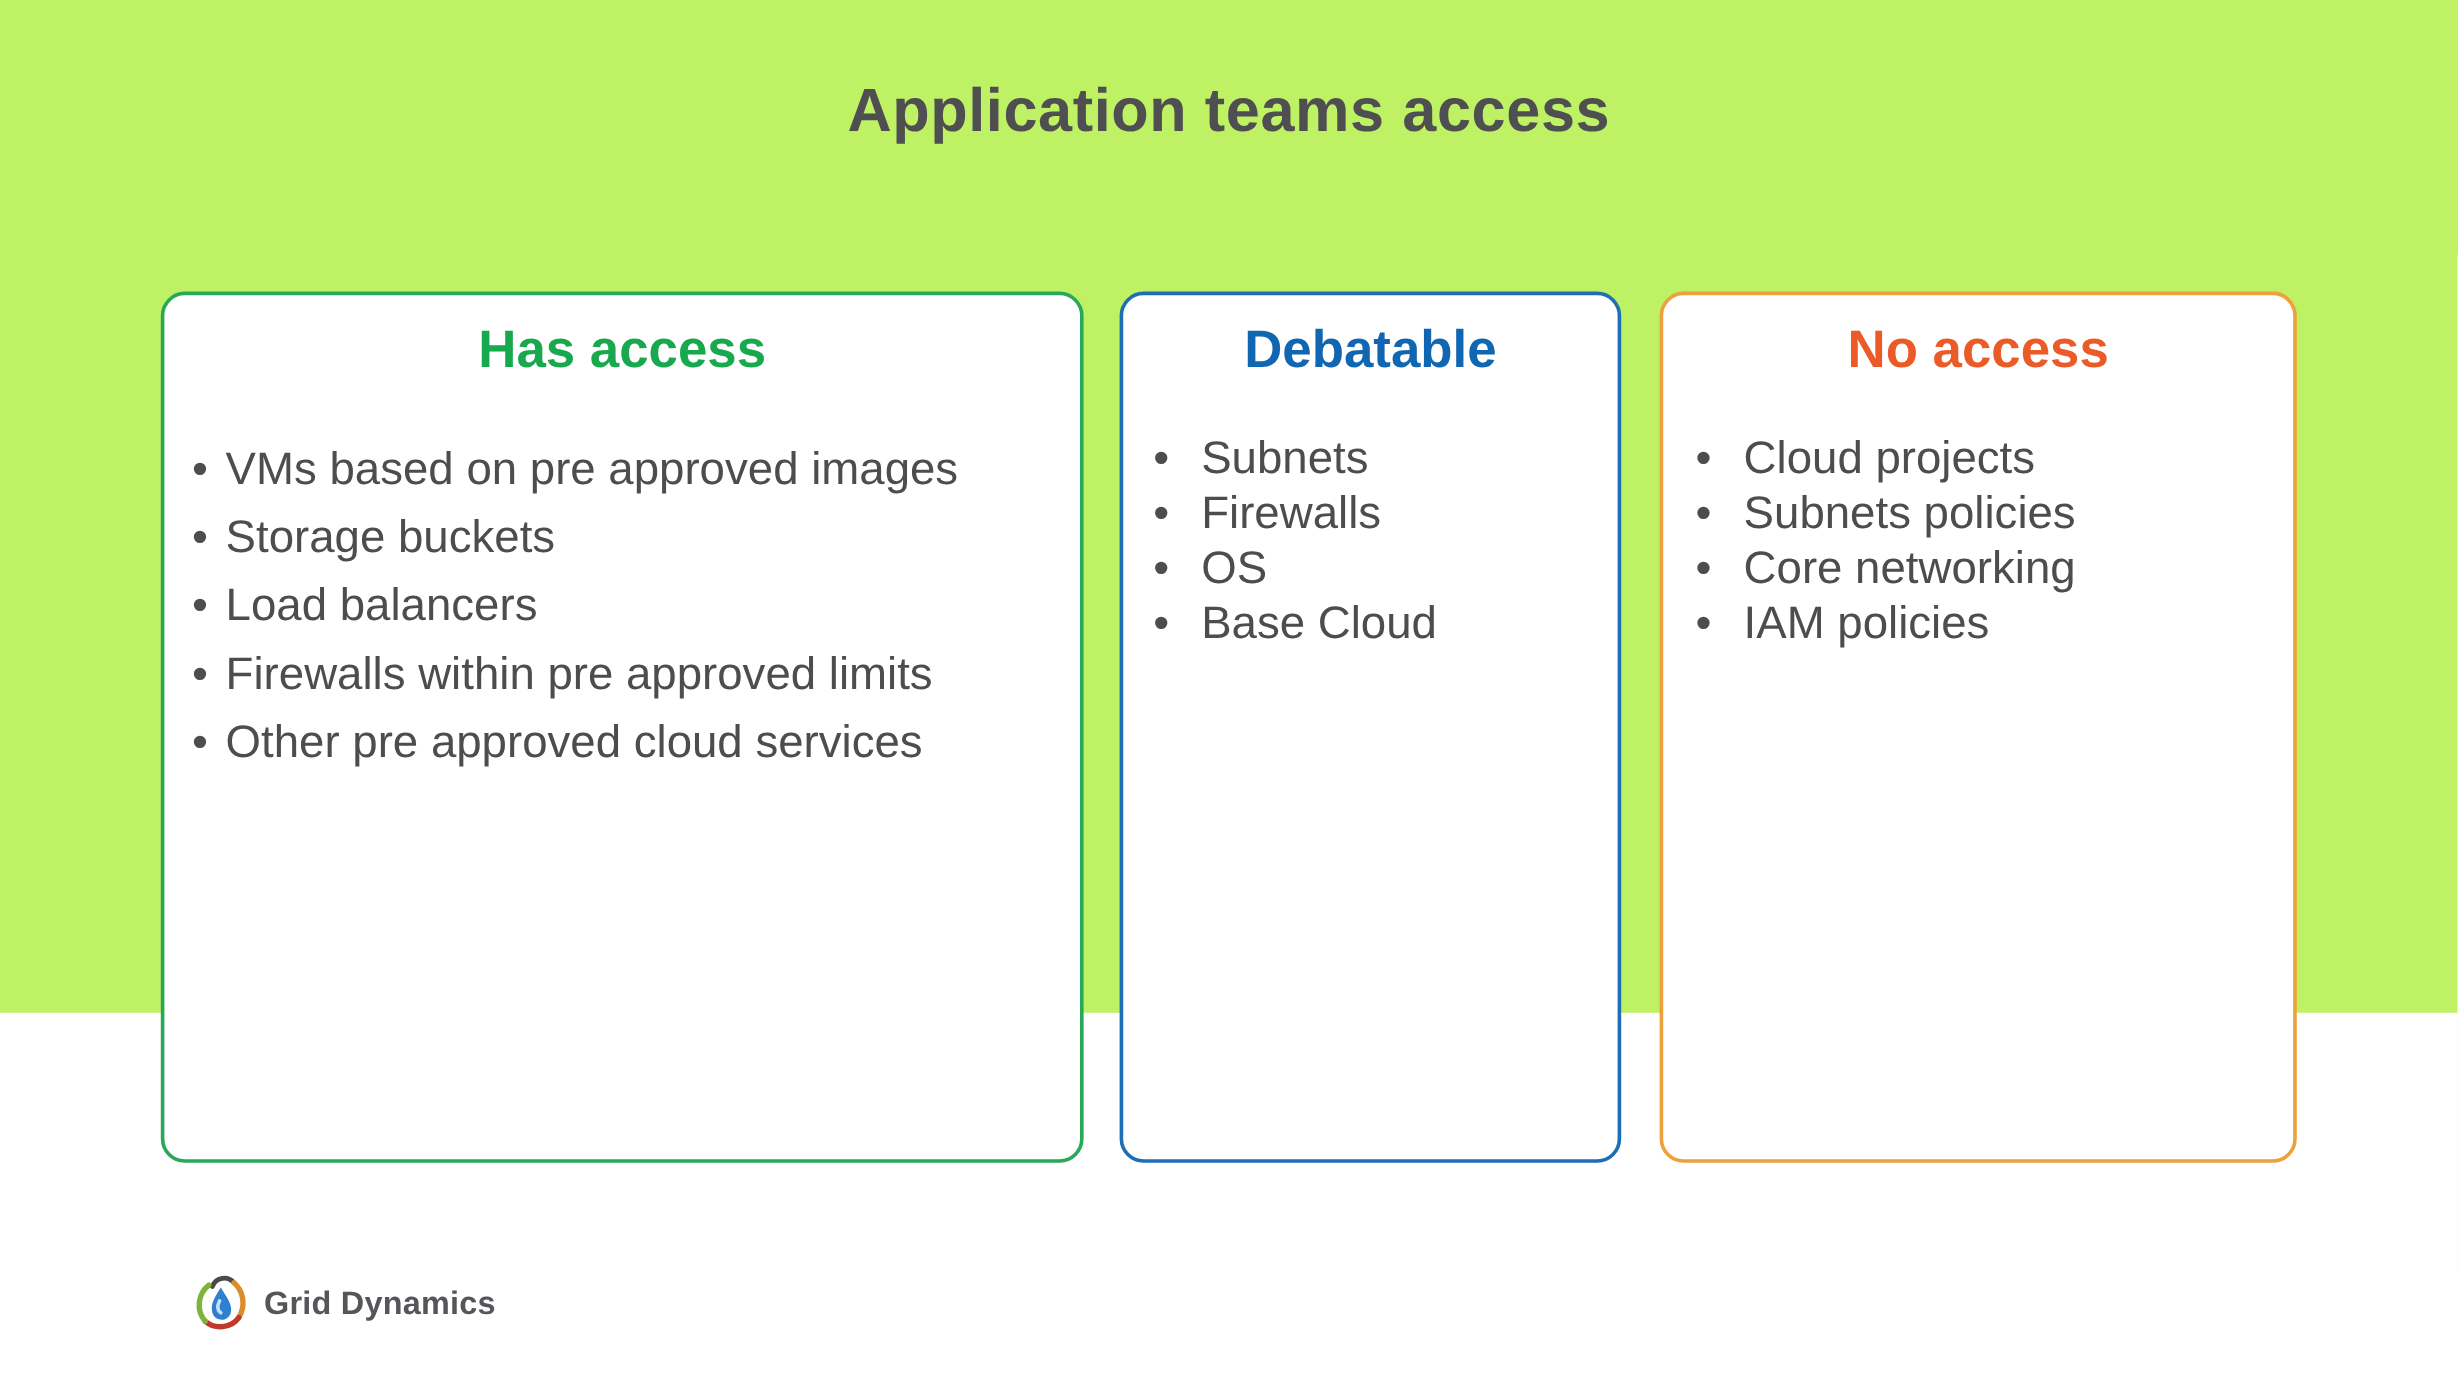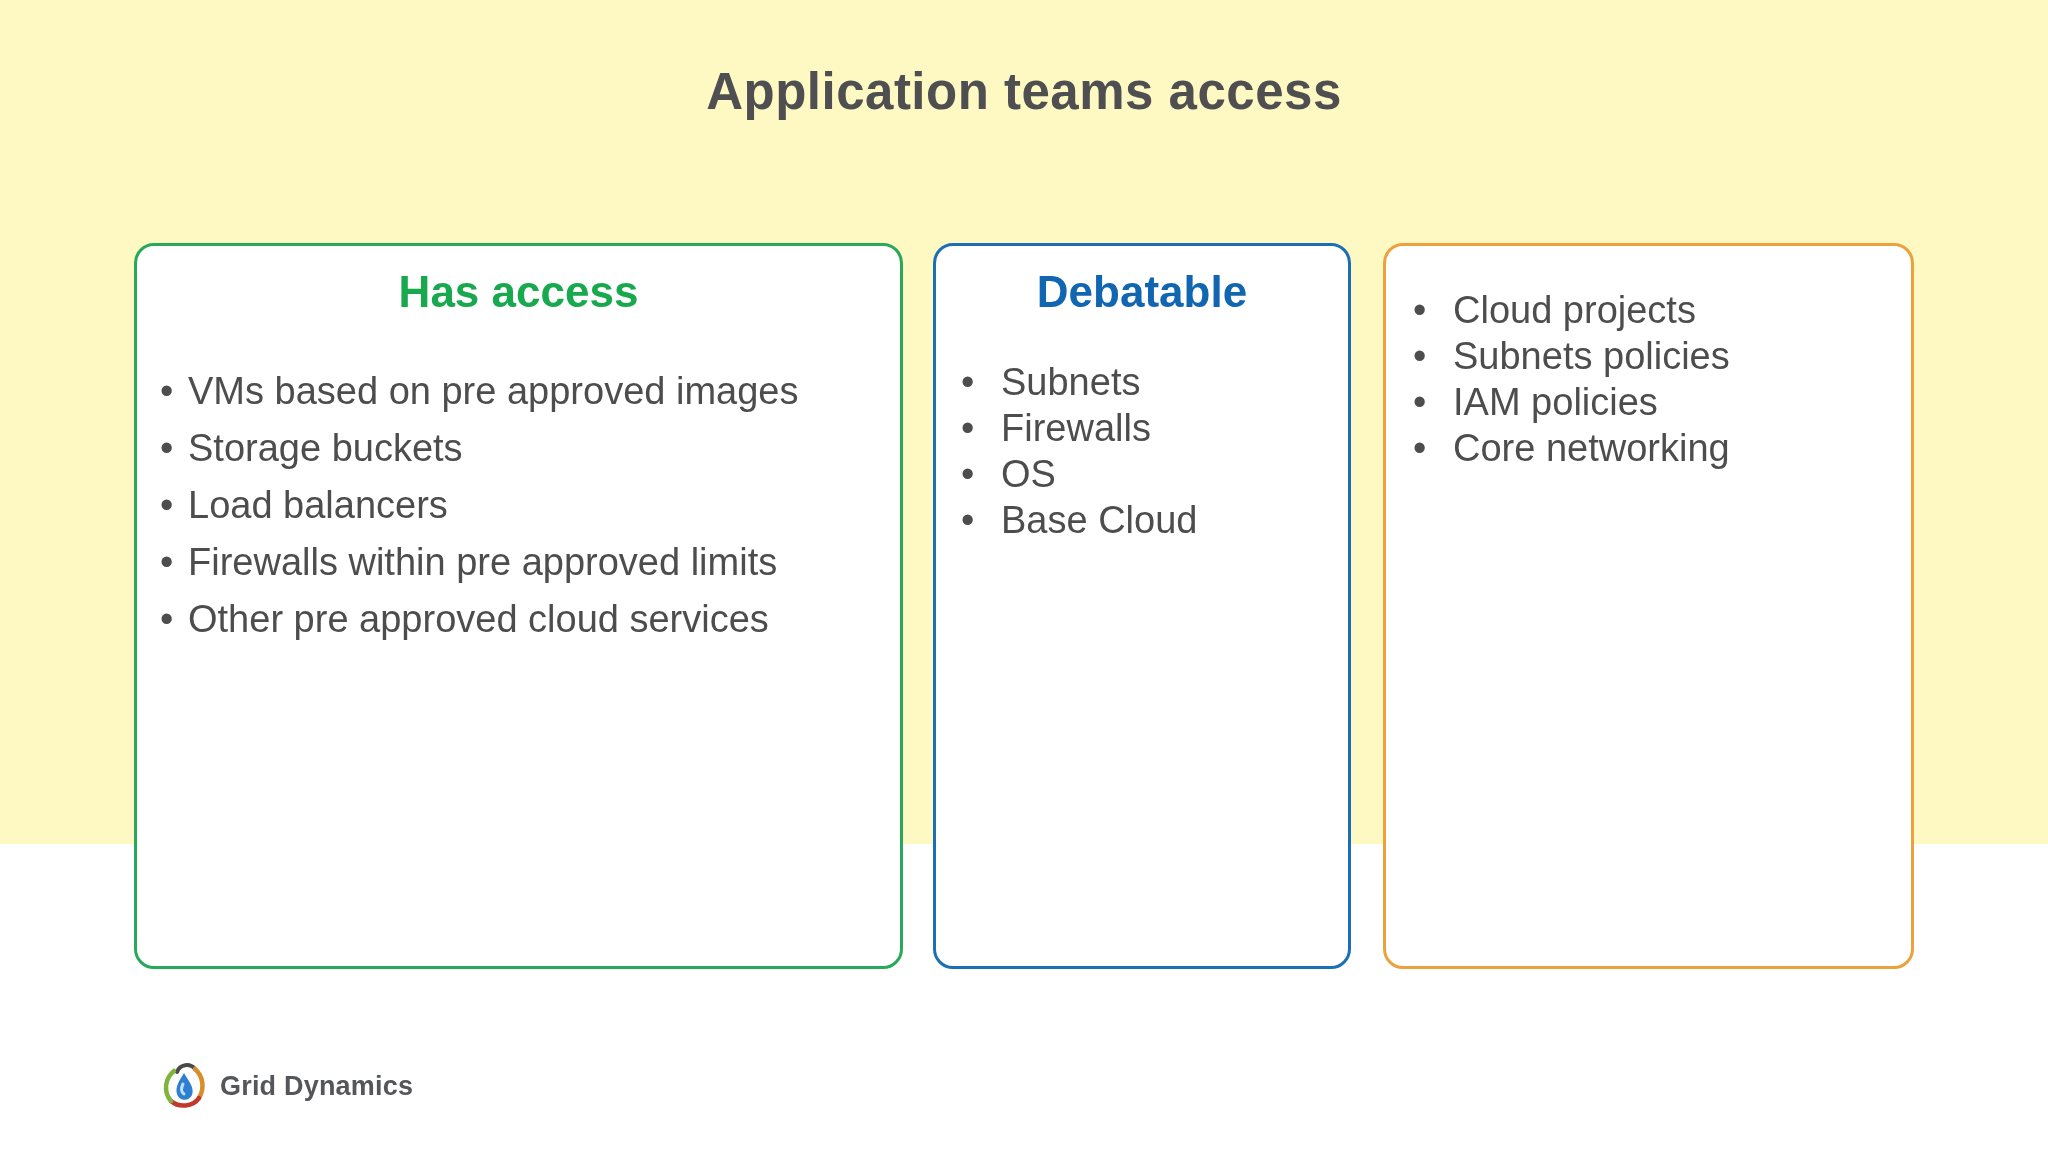--- a/index.html
+++ b/index.html
@@ -8,21 +8,21 @@
     width: 2048px;
     height: 1152px;
     background: #ffffff;
     font-family: "Liberation Sans", "DejaVu Sans", sans-serif;
     overflow: hidden;
   }
   .slide {
     position: relative;
     width: 2048px;
     height: 844px;
-    background: #fef9c3;
+    background: #bef264;
   }
   .slide-title {
     position: absolute;
     top: 62px;
     left: 0;
     width: 100%;
     margin: 0;
     text-align: center;
     font-size: 51px;
     font-weight: 700;
@@ -108,25 +108,26 @@
     <h2 class="box-title" style="color: rgb(17, 102, 178);">Debatable</h2>
     <ul>
       <li>Subnets</li>
       <li>Firewalls</li>
       <li>OS</li>
       <li>Base Cloud</li>
     </ul>
   </section>
 
   <section class="box" id="col2" style="border-color: rgb(236, 161, 61);">
+    <h2 class="box-title" style="color: rgb(234, 91, 39);">No access</h2>
     <ul>
       <li>Cloud projects</li>
       <li>Subnets policies</li>
+      <li>Core networking</li>
       <li>IAM policies</li>
-      <li>Core networking</li>
     </ul>
   </section>
 
   <div class="brand">
     <svg width="54" height="56" viewBox="0 0 54 56">
       <g fill="none" stroke-linecap="round">
         <path d="M20 14 C 23 6, 33 5, 38 11" stroke="#4a4a4a" stroke-width="4"></path>
         <path d="M38 11 C 46 18, 48 30, 42 40" stroke="#d98e2b" stroke-width="4.5"></path>
         <path d="M42 40 C 36 49, 22 50, 14 43" stroke="#c0392b" stroke-width="4.5"></path>
         <path d="M14 43 C 6 34, 8 20, 17 13" stroke="#7fb43c" stroke-width="4.5"></path>

